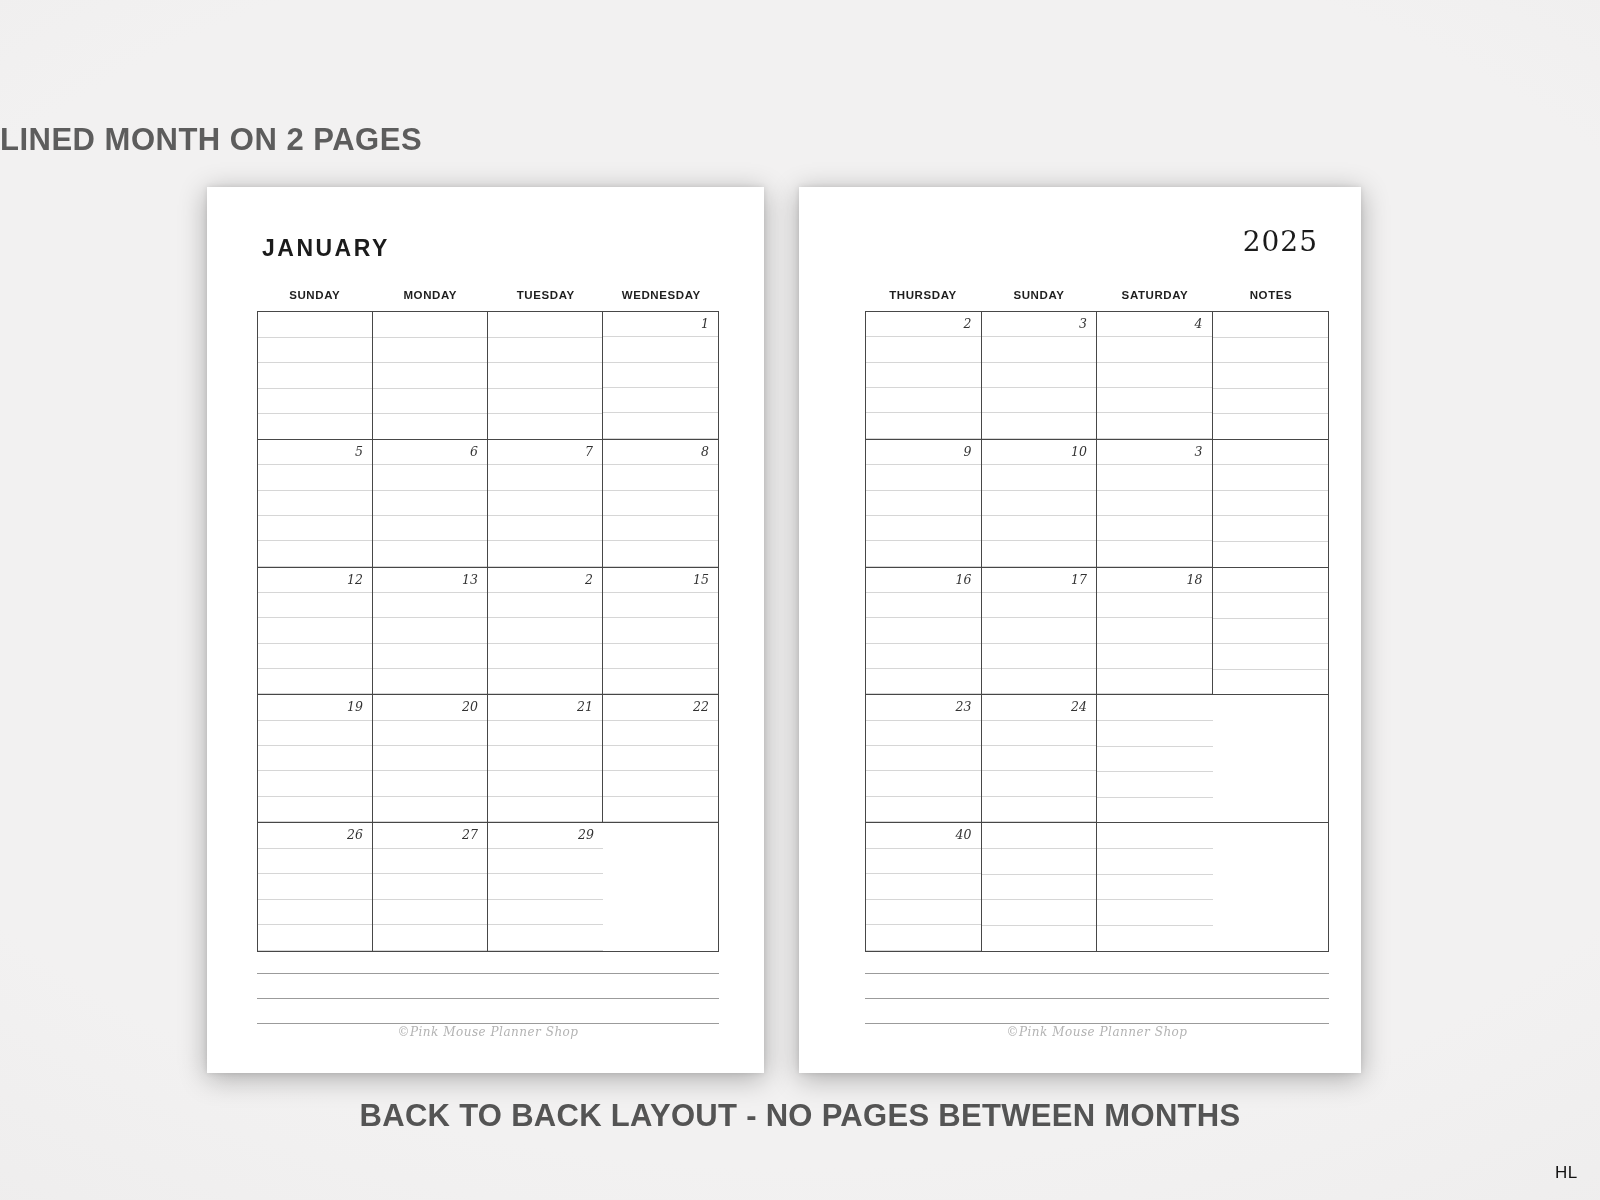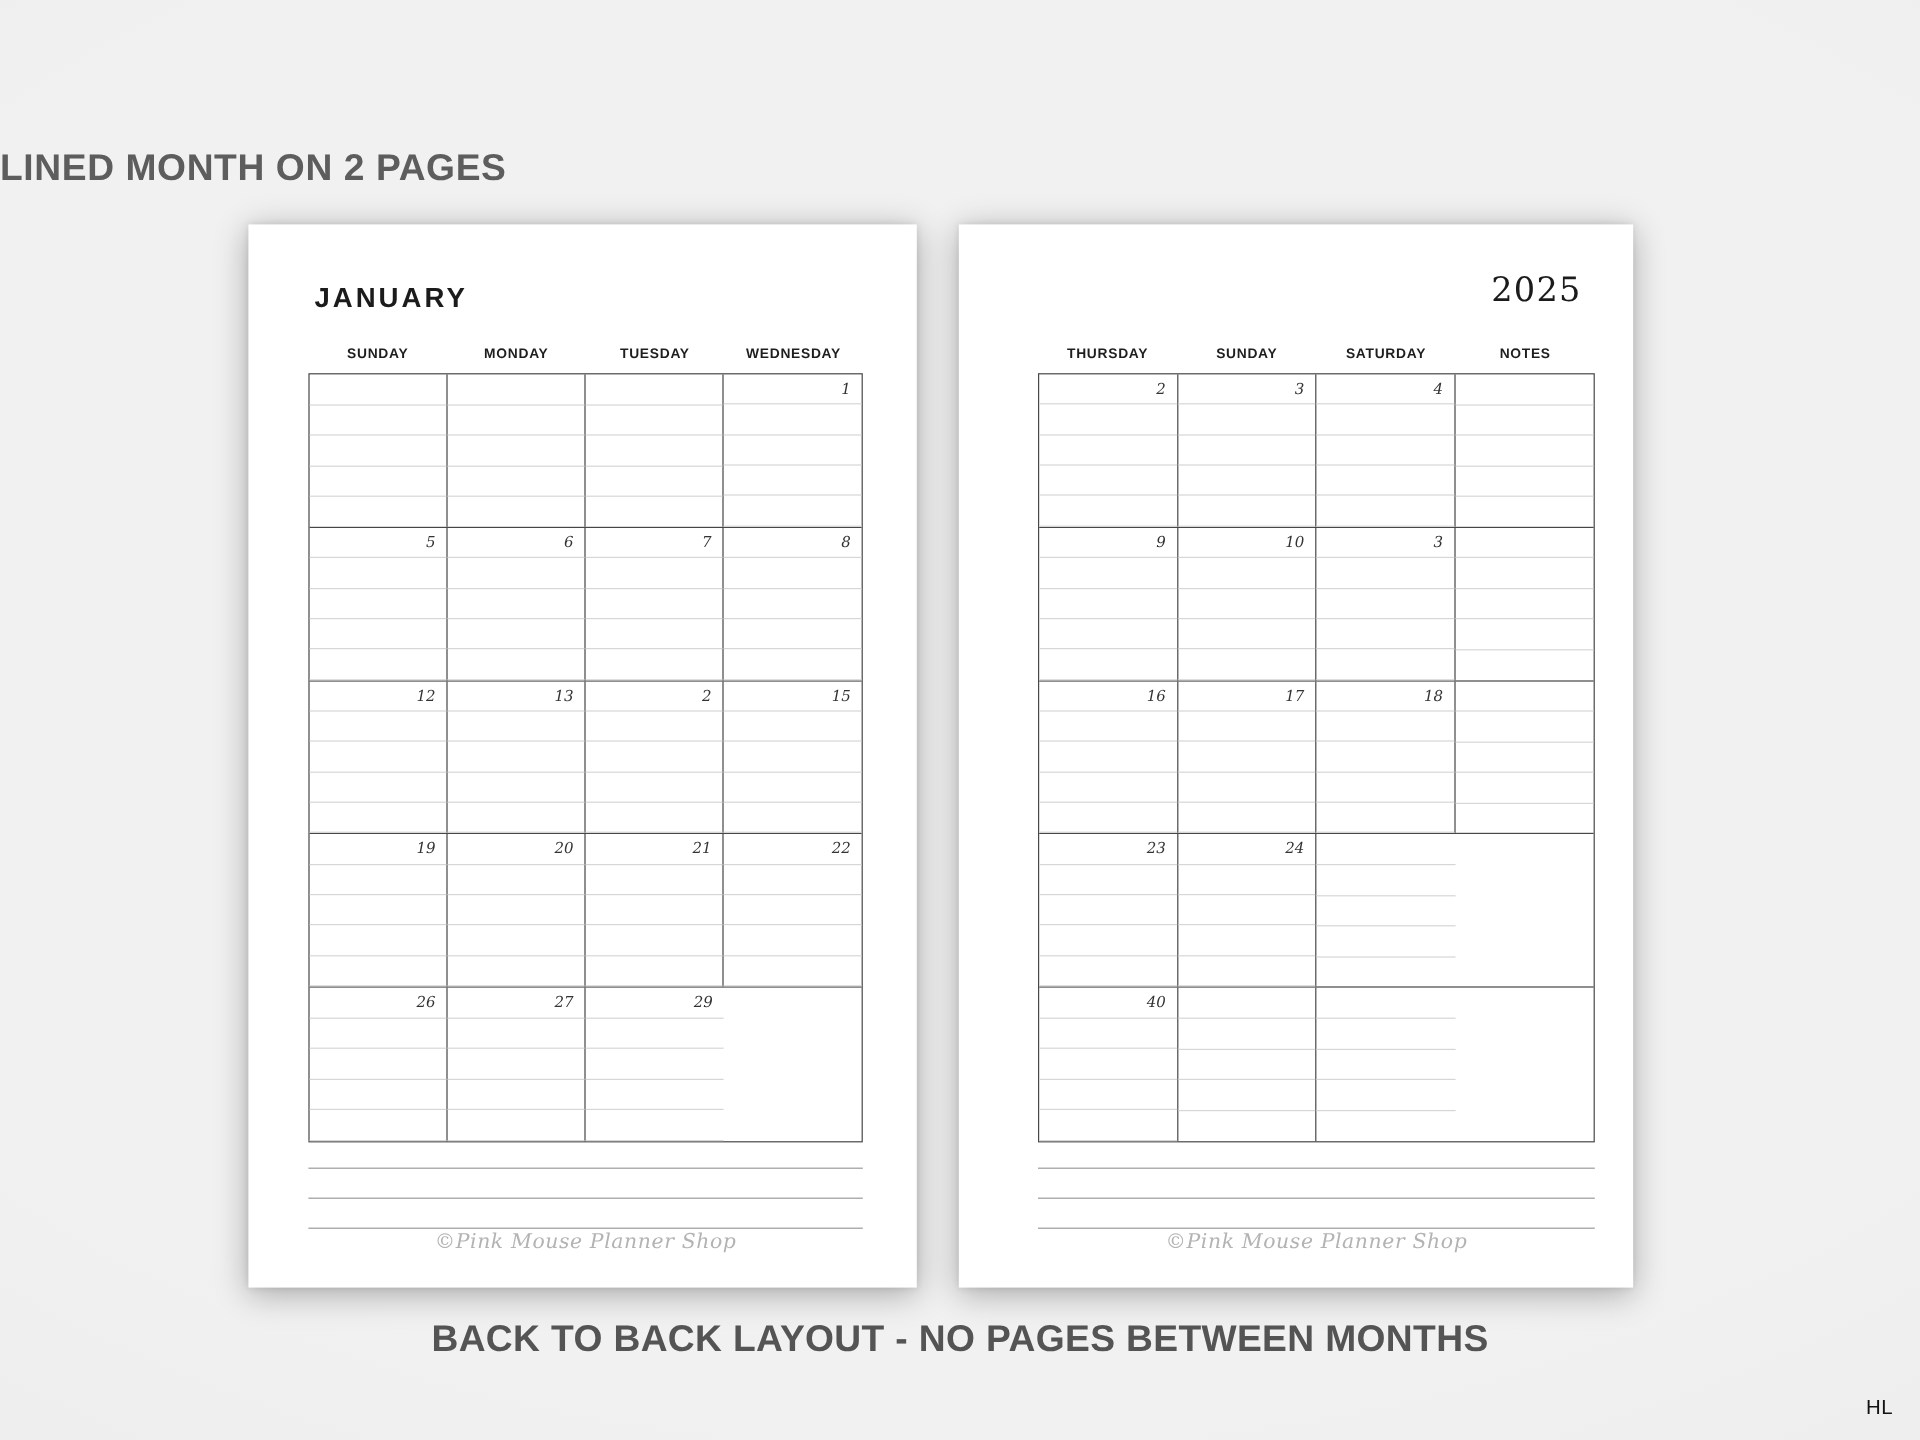--- a/index.html
+++ b/index.html
@@ -46,21 +46,21 @@
   .subrow{flex:1 1 0;border-bottom:1px solid #d6d6d6;}
   .subrow:last-child{border-bottom:none;}
   .date{
     position:absolute;top:4px;right:9px;
     font-family:"DejaVu Serif",serif;font-style:italic;font-size:12.5px;color:#333333;
   }
   .rule-lines{position:absolute;top:786px;left:var(--inset-l);right:var(--inset-r);}
   .rule{height:0;border-top:1px solid #9b9b9b;margin-bottom:24px;}
   .signature{
     position:absolute;top:838px;left:var(--inset-l);right:var(--inset-r);text-align:center;
-    font-family:"DejaVu Serif",serif;font-style:italic;font-size:17px;color:#b3b3b3;letter-spacing:0.5px;
+    font-family:"DejaVu Serif",serif;font-style:italic;font-size:12px;color:#b3b3b3;letter-spacing:0.5px;
   }
   .bottom-caption{
     position:absolute;top:1098px;left:0;width:100%;text-align:center;
     font-size:31px;font-weight:700;letter-spacing:0.3px;color:#545454;
   }
   .watermark{
     position:absolute;top:1163px;left:1555px;
     font-size:17px;color:#121212;letter-spacing:0.5px;
   }
 </style>

